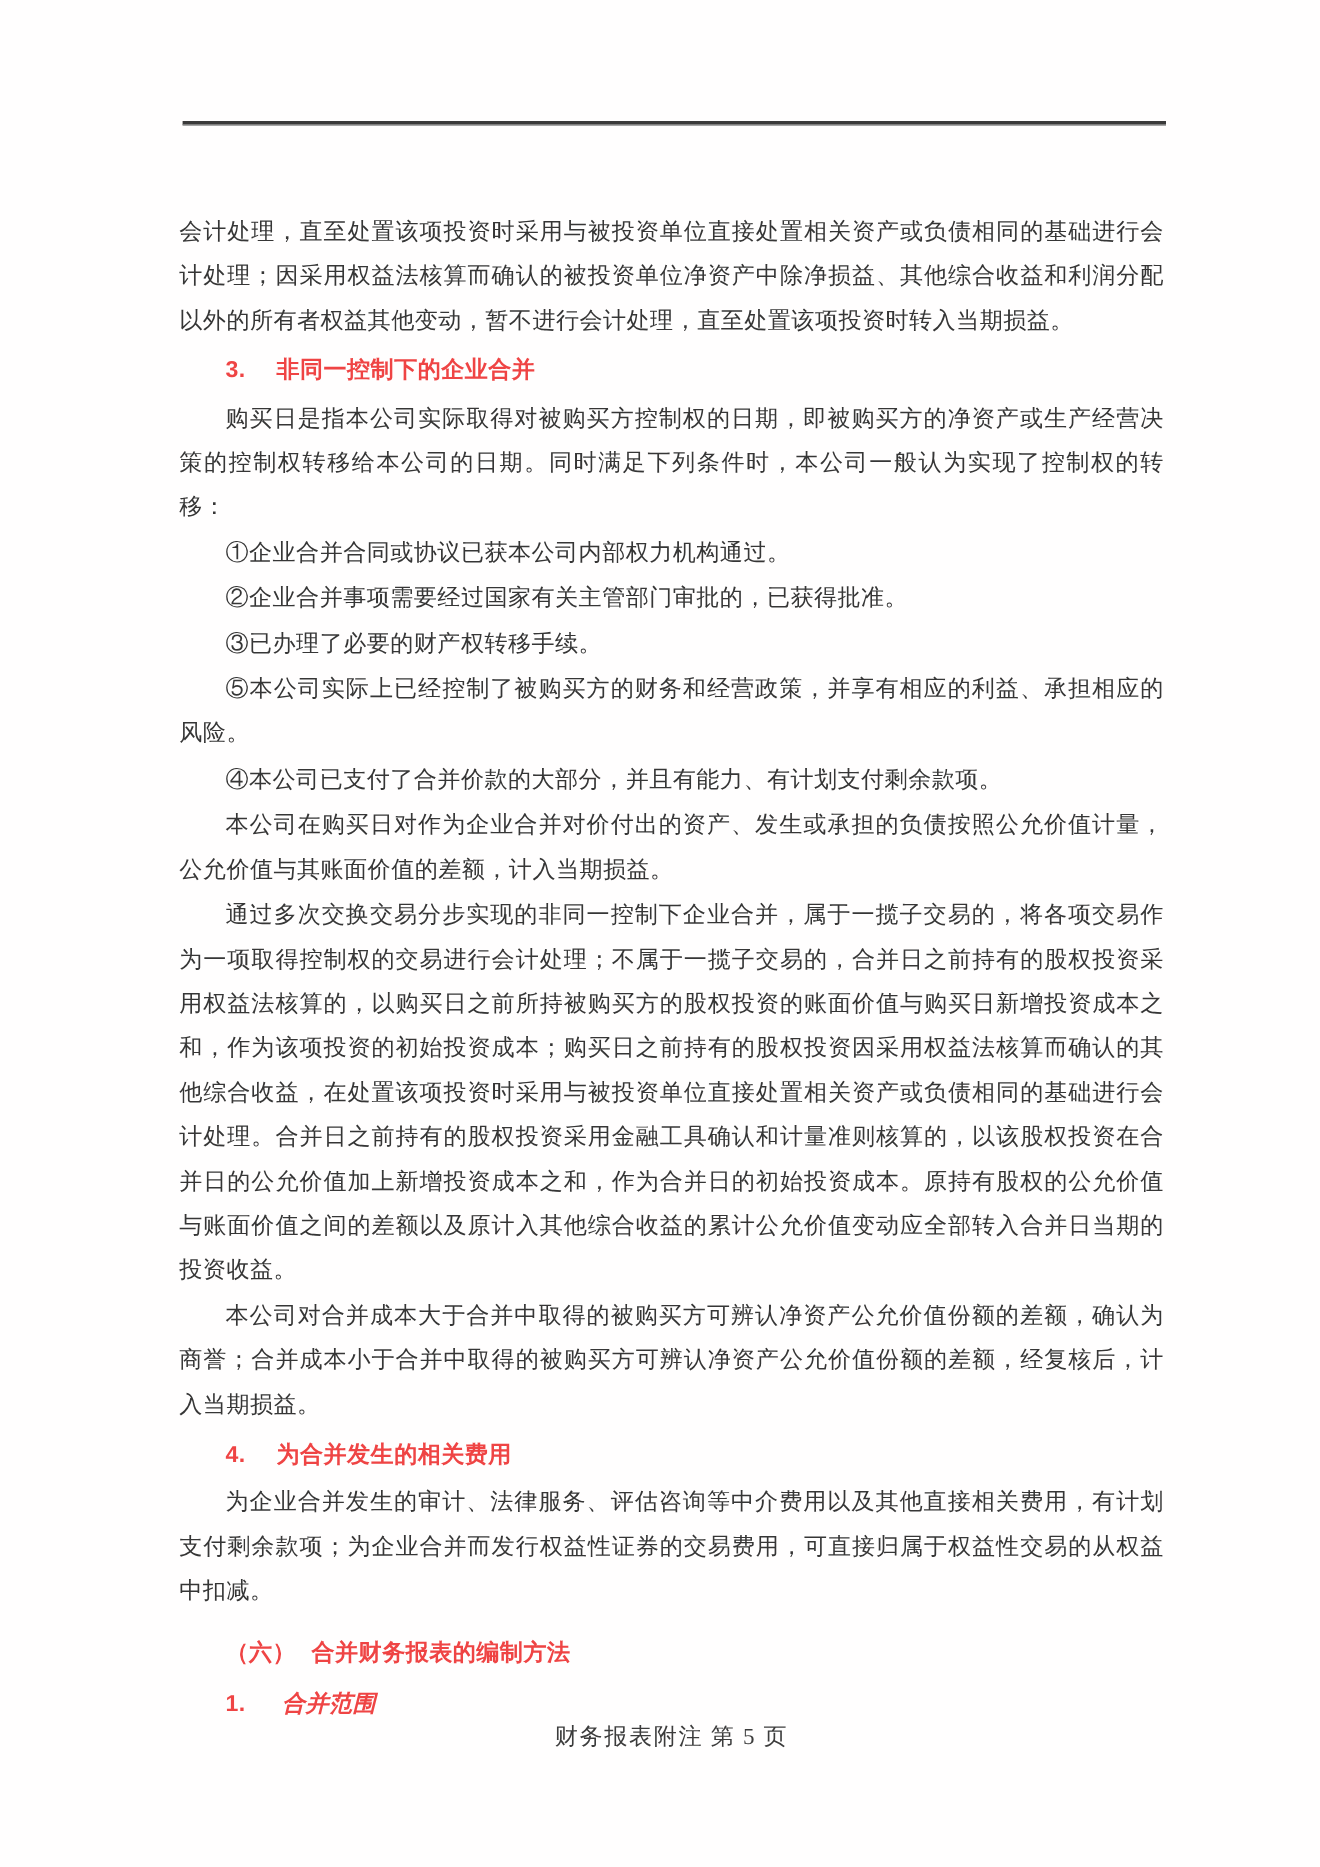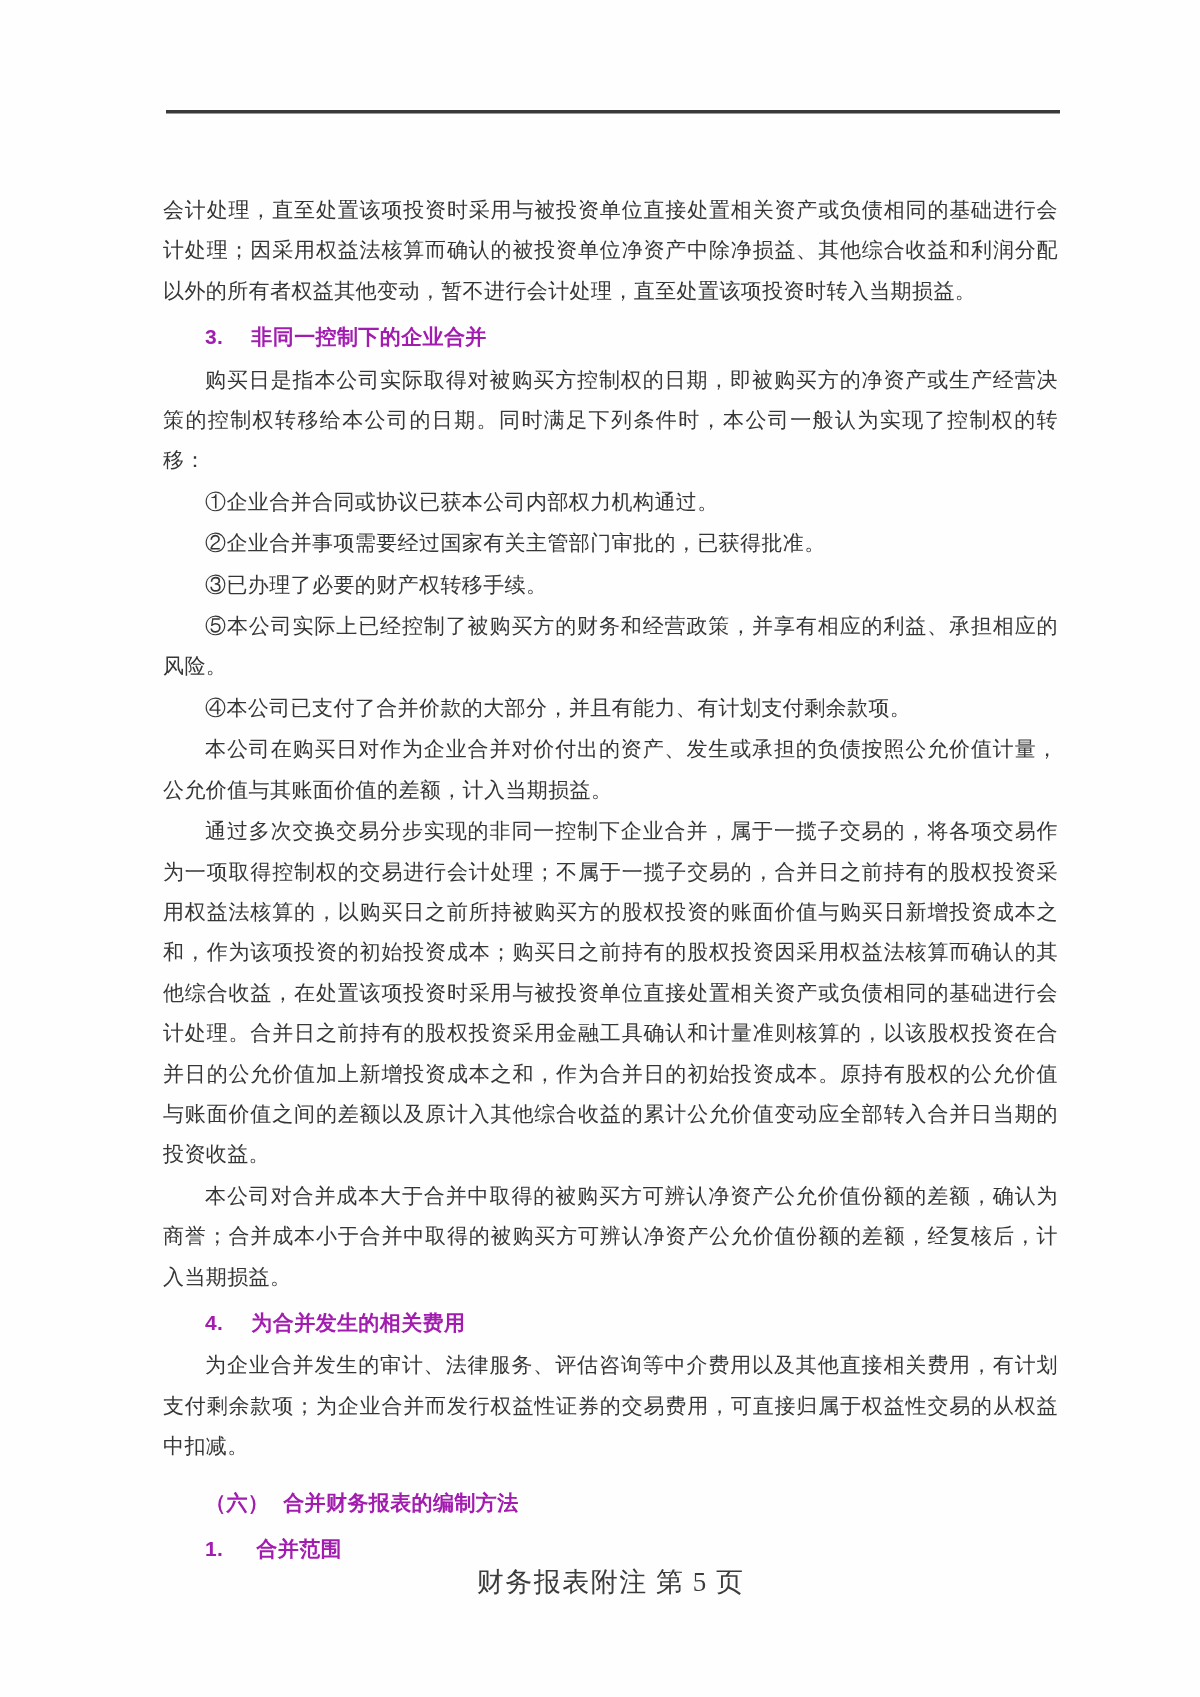--- a/index.html
+++ b/index.html
@@ -38,44 +38,45 @@
   .doc-body p {
     margin: 0 0 1px 0;
     text-indent: 2em;
   }
   .doc-body p.no-indent {
     text-indent: 0;
   }
   .heading {
     font-family: "Liberation Sans", "DejaVu Sans", sans-serif;
     font-weight: bold;
-    color: #a21caf;
+    color: #ef4444;
     text-indent: 0 !important;
     padding-left: 42px;
     margin: 6px 0 2px 0 !important;
   }
   .heading .h-title {
     padding-left: 28px;
   }
   .heading.heading-six {
     margin-top: 16px !important;
   }
   .heading.heading-six .h-title {
     padding-left: 14px;
   }
   .heading.heading-scope .h-title {
     padding-left: 33px;
+    font-style: italic;
   }
   .page-footer {
     position: absolute;
     top: 1564px;
     left: 163px;
     width: 895px;
     text-align: center;
-    font-size: 27px;
+    font-size: 21px;
     letter-spacing: 1.5px;
     color: #3c3c3c;
   }
 </style>
 </head>
 <body>
 
 <div class="page">
 
   <div class="top-rule"></div>

